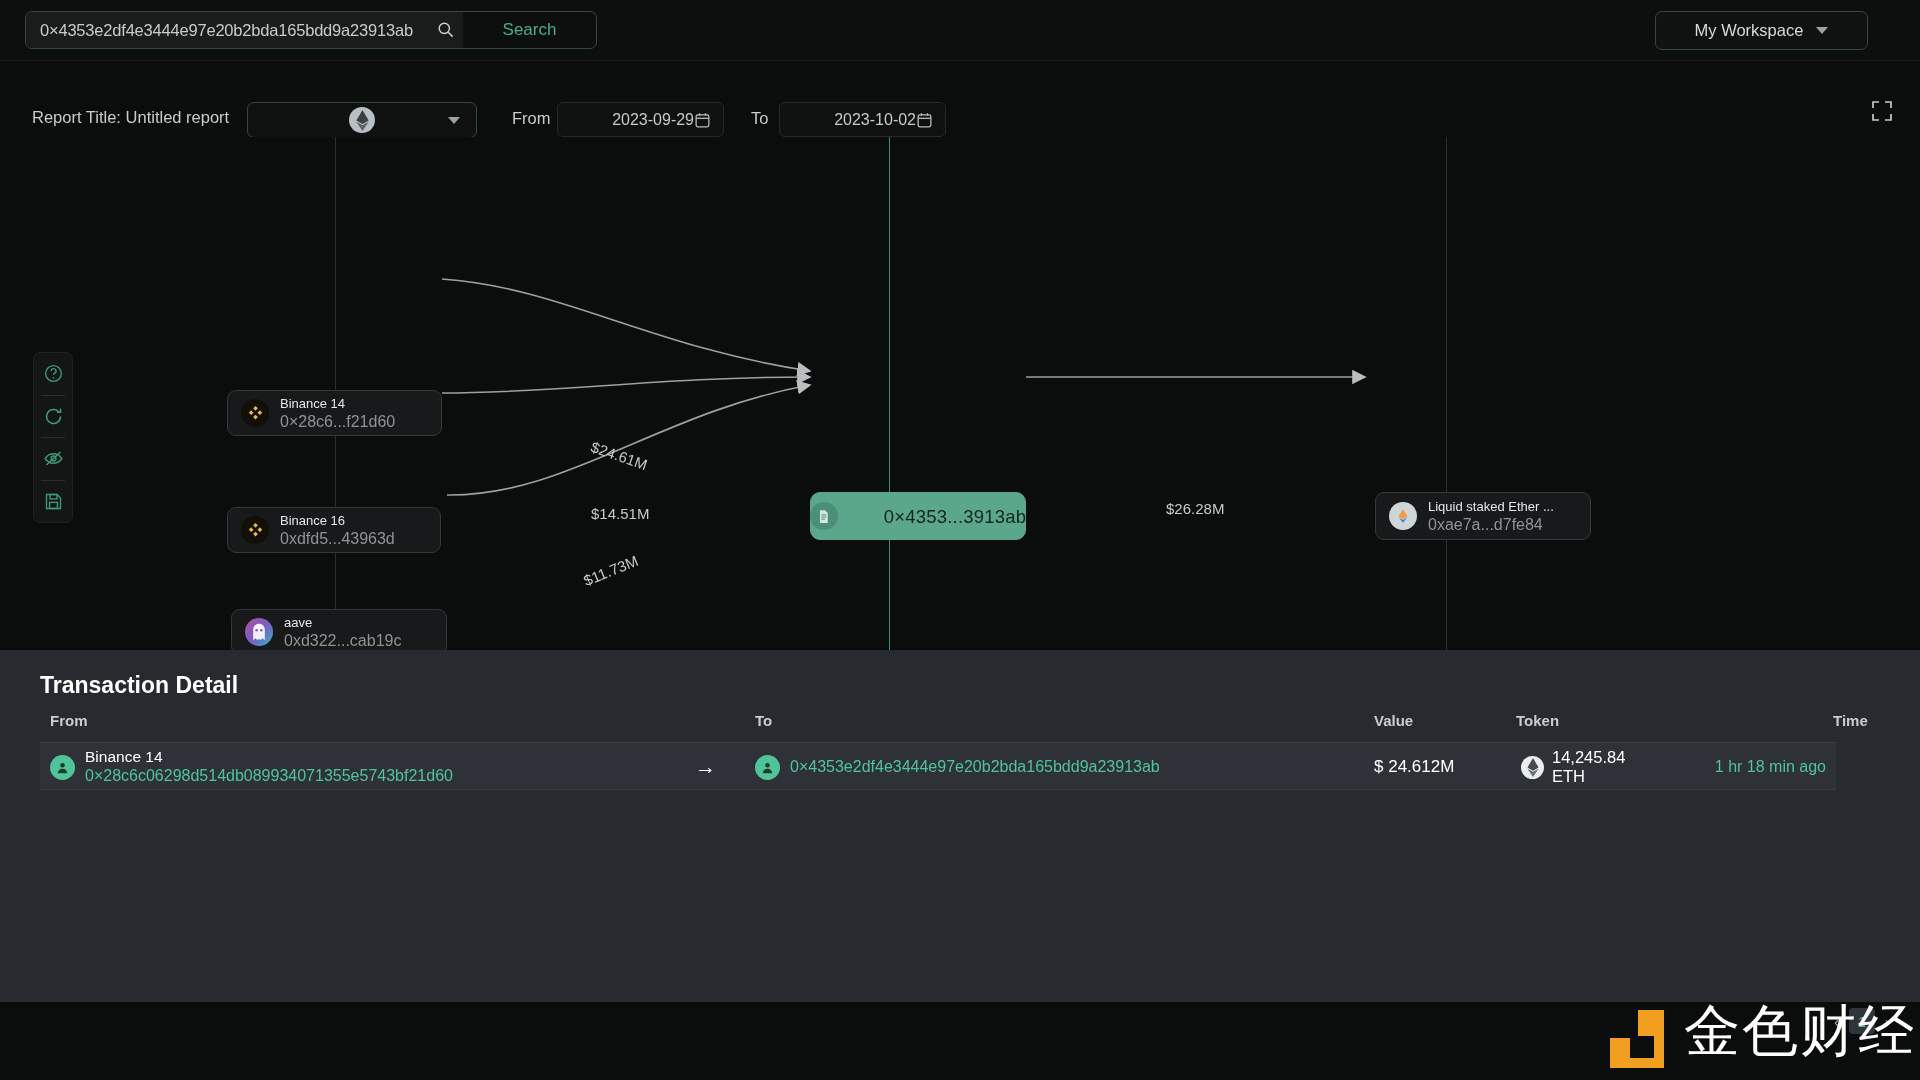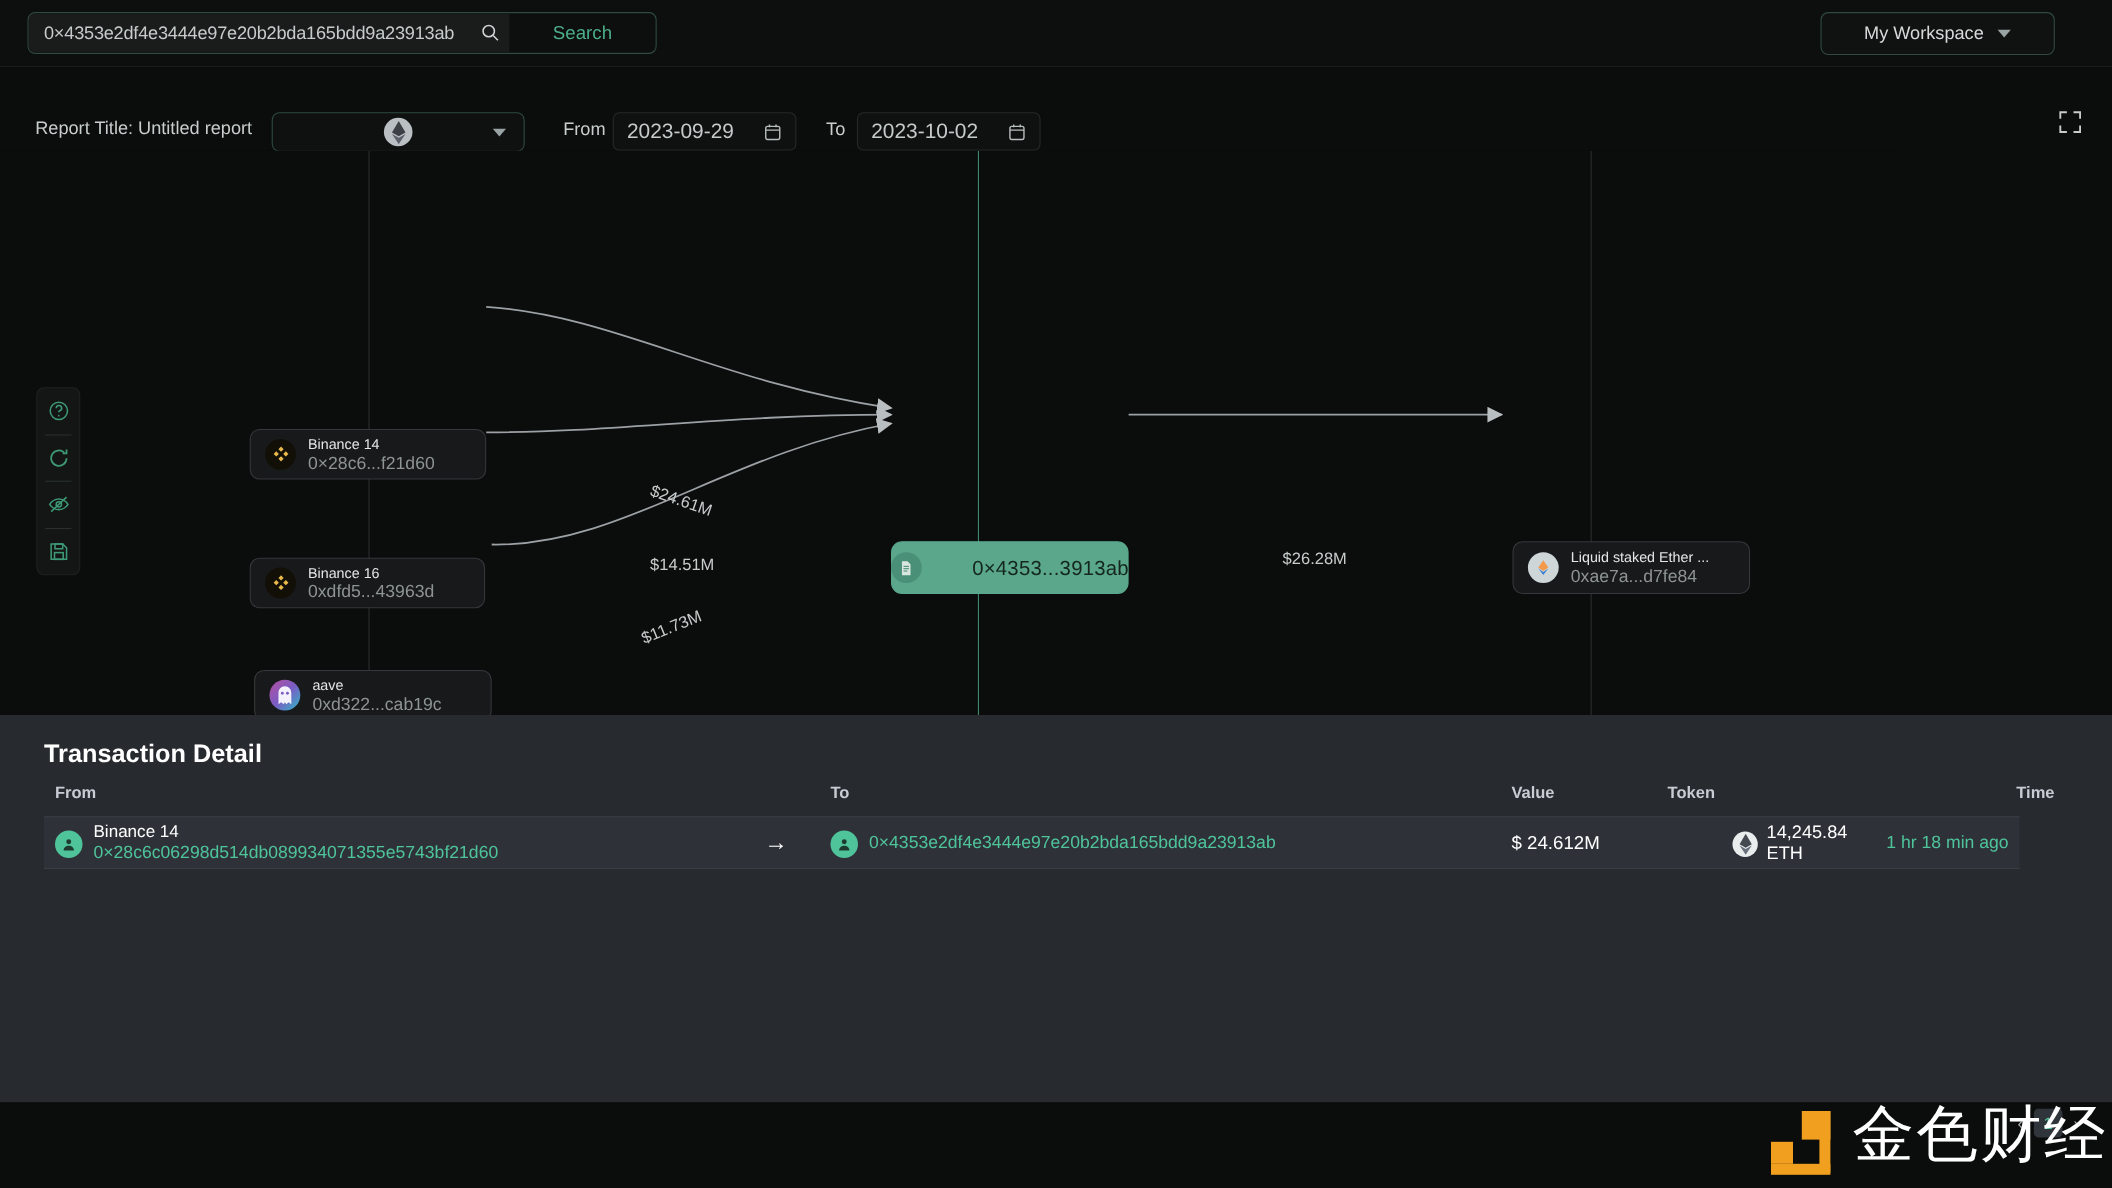--- a/index.html
+++ b/index.html
@@ -66,20 +66,21 @@
     border-left: 6px solid transparent;
     border-right: 6px solid transparent;
     border-top: 7px solid #9aa3a3;
   }
 
   
   .toolbar {
     position: absolute; top: 61px; left: 0;
     width: 1728px; height: 76px;
     background: #0b0c0c;
+    text-align: right;
   }
   .chain-select {
     position: absolute; left: 247px; top: 41px;
     width: 230px; height: 36px;
     background: #0f1111;
     border: 1px solid #2e4a40;
     border-radius: 7px;
     display: flex; align-items: center; justify-content: center;
     cursor: pointer;
   }
@@ -98,21 +99,21 @@
     position: absolute; top: 41px;
     width: 167px; height: 35px;
     background: #0f1111;
     border: 1px solid #262929;
     border-radius: 6px;
     display: flex; align-items: center;
     padding: 0 12px;
     cursor: pointer;
   }
   .date-box span {
-    color: #c5caca; font-size: 19px; flex: 1;
+    color: #c5caca; font-size: 16px; flex: 1;
   }
   .cal-icon { width: 17px; height: 18px; }
   .expand-btn {
     position: absolute; right: 27px; top: 100px;
     width: 22px; height: 22px;
     cursor: pointer;
   }
 
   
   .canvas {
@@ -472,21 +473,21 @@
           <path d="M4.5 21c0-4.2 3.4-7 7.5-7s7.5 2.8 7.5 7z"></path>
         </svg>
     </span>
     <span class="addr-link" style="margin-left:10px;">0×4353e2df4e3444e97e20b2bda165bdd9a23913ab</span>
   </div>
 
   <div class="td" style="left:1334px;">
     <span class="val-cell">$ 24.612M</span>
   </div>
 
-  <div class="td" style="left:1535px;">
+  <div class="td" style="left:1481px;">
     <span class="tok-block">
       <span class="tok-ico">
         <svg viewBox="0 0 16 26" fill="#454a52">
             <path d="M8 0 L15.6 13 L8 17.3 L0.4 13 Z"></path>
             <path d="M8 18.9 L15.6 14.6 L8 26 L0.4 14.6 Z" fill="#6a717c"></path>
           </svg>
       </span>
       <span class="tok-txt">
         <span class="tok-amt">14,245.84</span>
         <span class="tok-sym">ETH</span>

